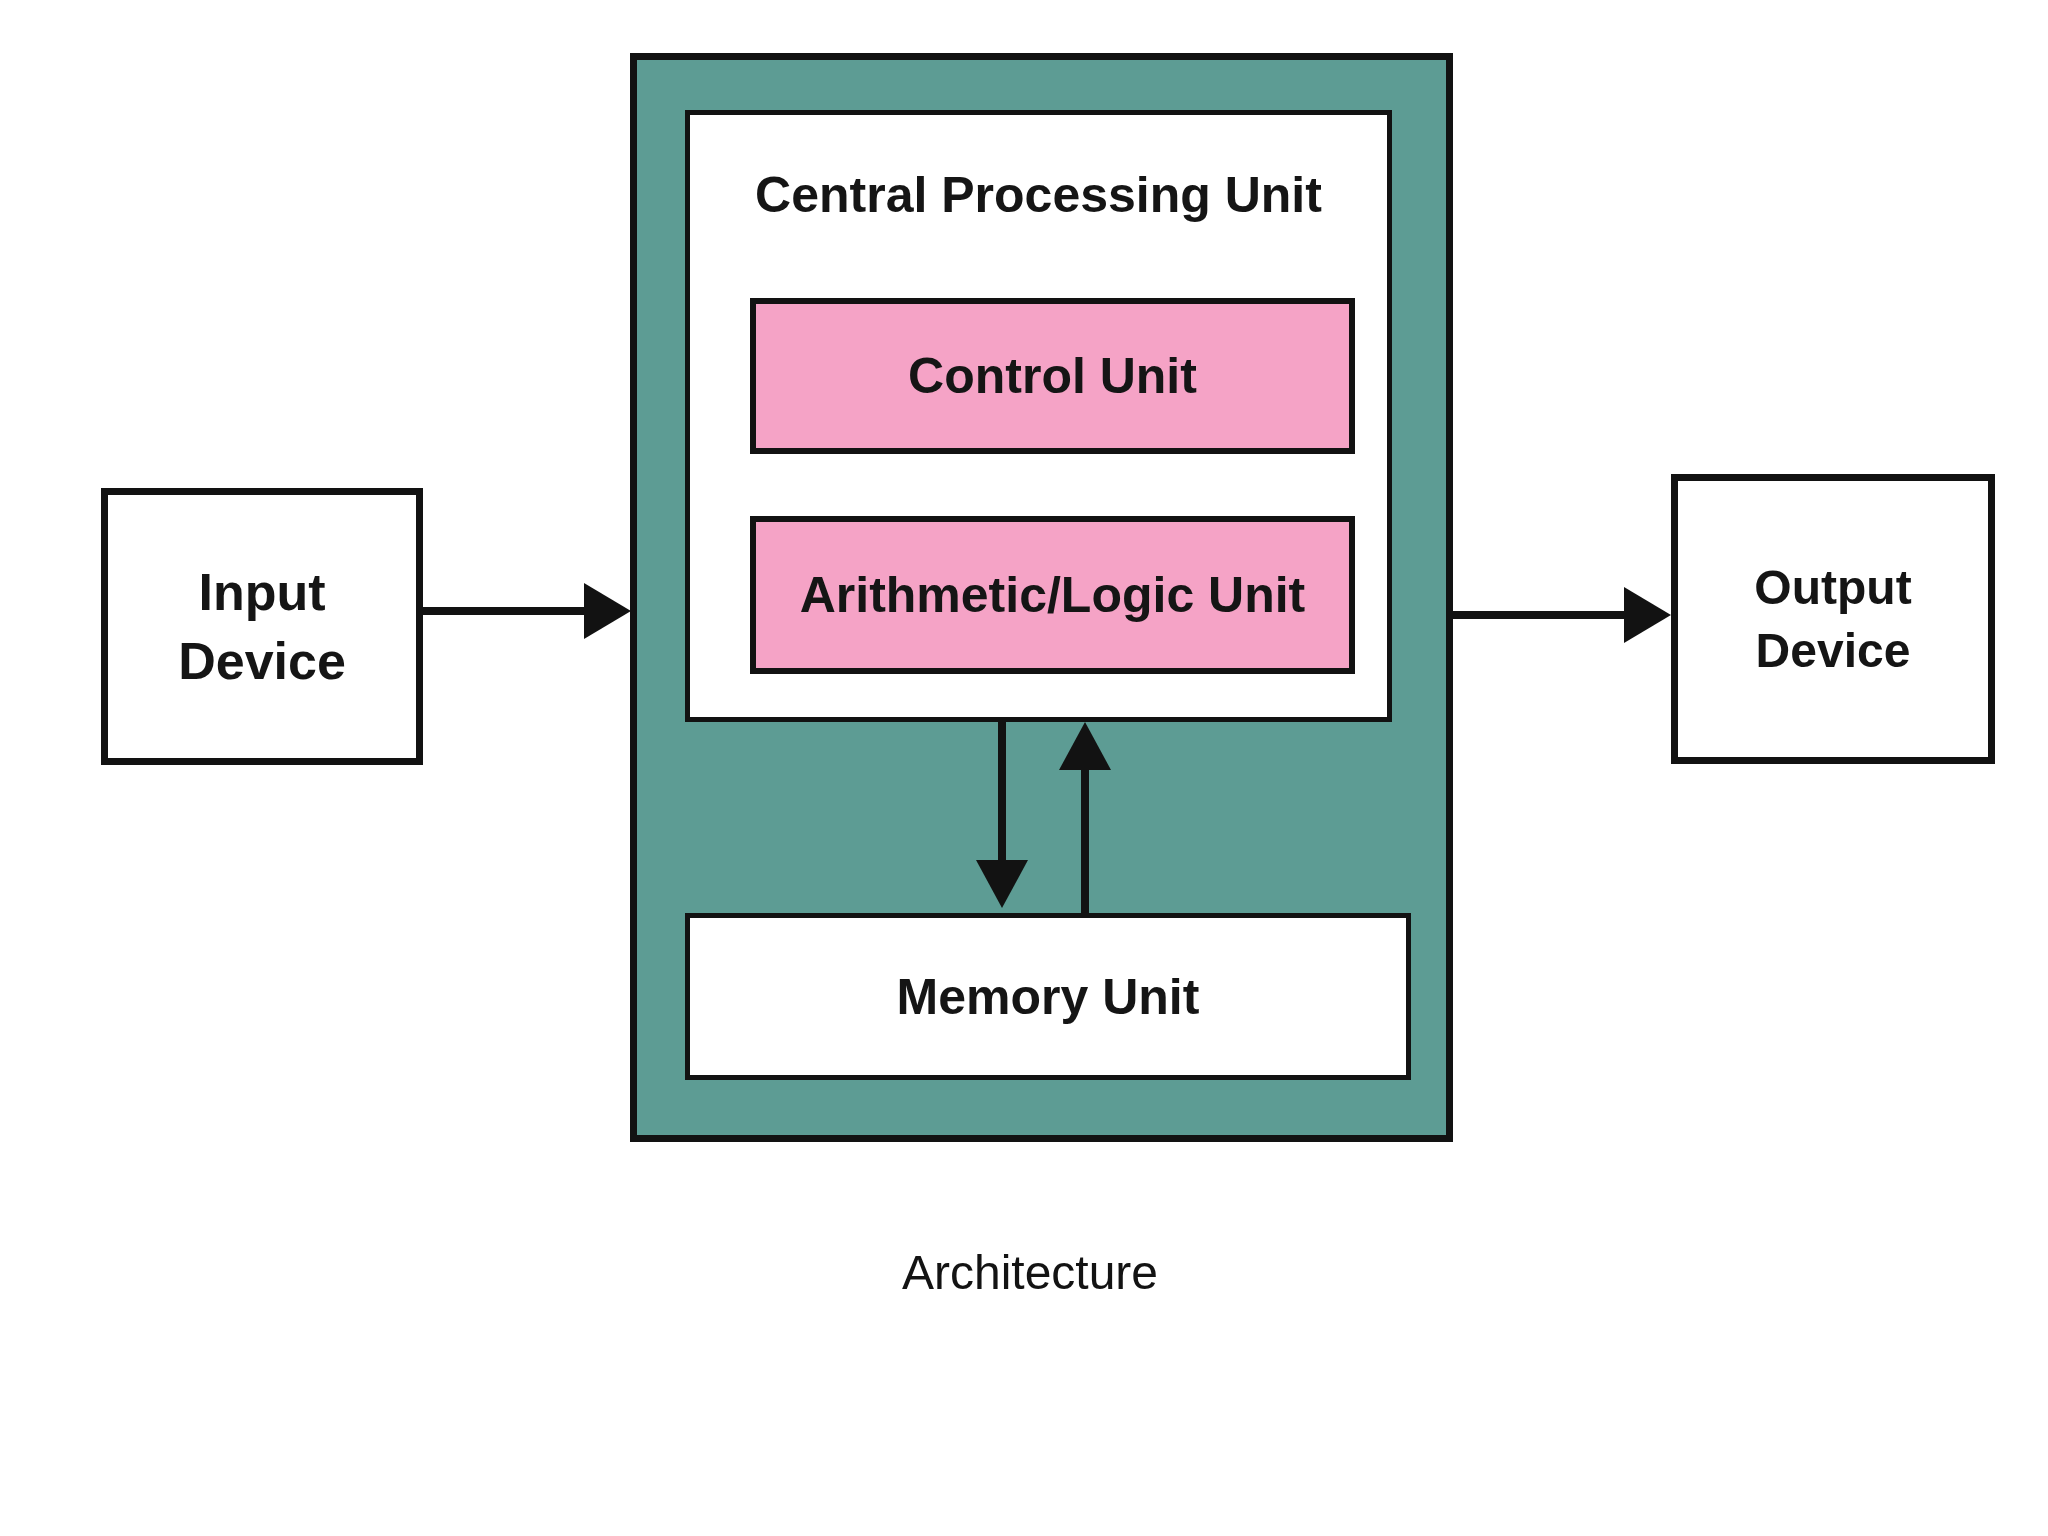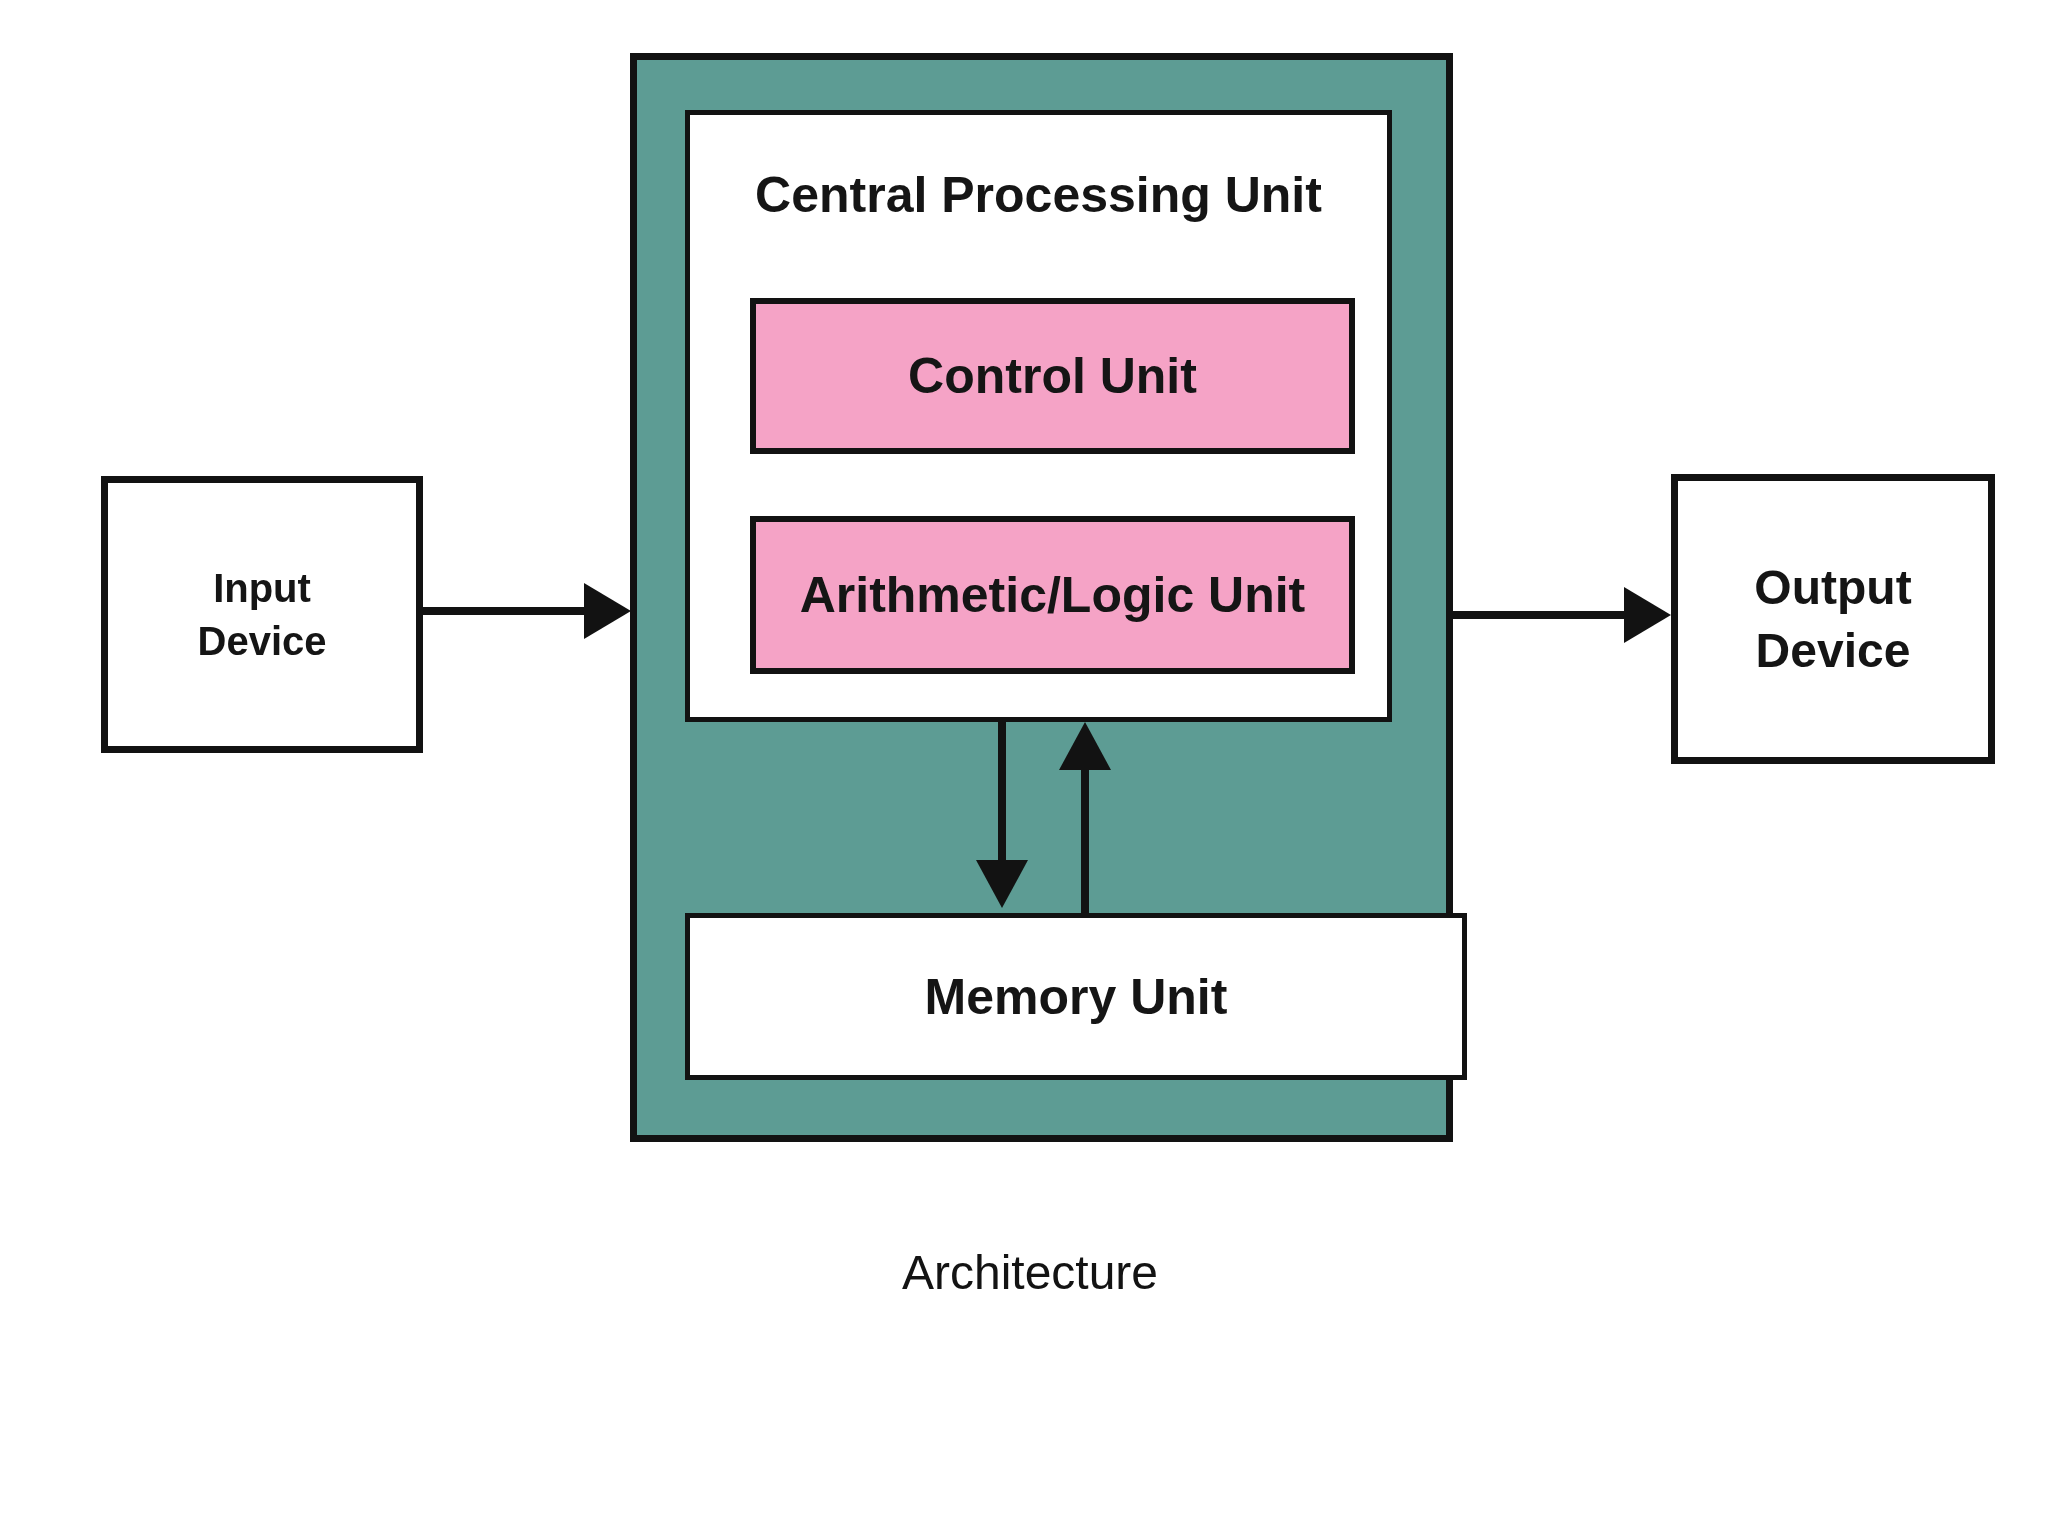--- a/index.html
+++ b/index.html
@@ -26,21 +26,21 @@
     position: absolute;
     background: var(--color-background);
     border: 7px solid var(--color-border);
     display: flex; flex-direction: column;
     align-items: center; justify-content: center;
     text-align: center;
     font-weight: bold;
     color: var(--color-text);
   }
   
-  #input-device-box  { left: 101px;  top: 476px; width: 322px; height: 277px; font-size: 40px; line-height: 1.32; }
+  #input-device-box  { left: 101px;  top: 488px; width: 322px; height: 277px; font-size: 52px; line-height: 1.32; }
   #output-device-box { left: 1671px; top: 474px; width: 324px; height: 290px; font-size: 48px; line-height: 1.32; }
 
   
   #system-unit-box {
     position: absolute;
     left: 630px; top: 53px; width: 823px; height: 1089px;
     background: var(--color-teal);
     border: 7px solid var(--color-border);
   }
 
@@ -67,21 +67,21 @@
     font-size: 50px; font-weight: bold;
     color: var(--color-text);
     margin-top: 16px;
   }
   #control-unit-box { left: 750px; top: 282px; width: 605px; height: 156px; }
   #alu-box          { left: 750px; top: 500px; width: 605px; height: 158px; }
 
   
   #memory-unit-box {
     position: absolute;
-    left: 685px; top: 913px; width: 782px; height: 167px;
+    left: 685px; top: 913px; width: 726px; height: 167px;
     background: var(--color-background);
     border: 5px solid var(--color-border);
     display: flex; align-items: center; justify-content: center;
     font-size: 50px; font-weight: bold;
     color: var(--color-text);
   }
 
   
   .shaft { position: absolute; background: var(--color-border); }
   .head  { position: absolute; width: 0; height: 0; }

